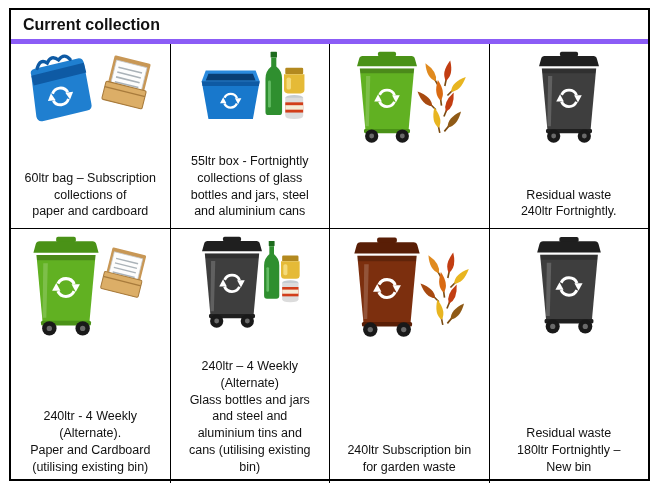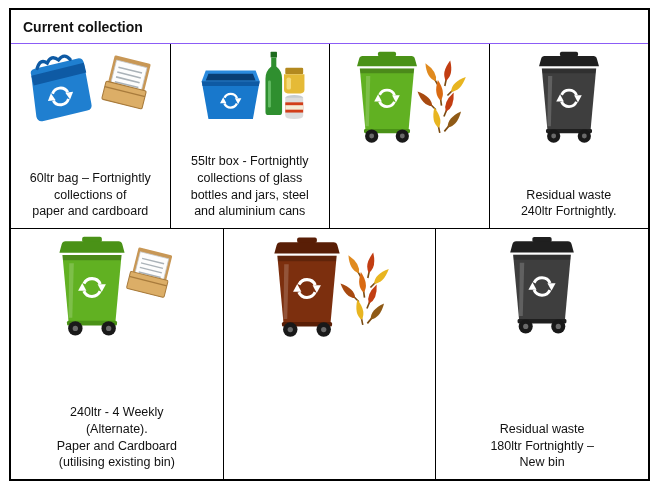--- a/index.html
+++ b/index.html
@@ -14,22 +14,22 @@
   .doc-table {
     width:100%; height:100%;
     border:2px solid #000;
     display:flex; flex-direction:column;
     background:#fff;
   }
   .section-header {
     height:34px; flex:0 0 34px;
     display:flex; align-items:center;
     padding:0 12px;
-    font-size:14px; font-weight:bold;
-    border-bottom:1px solid #8b5cf6;
+    font-size:16px; font-weight:bold;
+    border-bottom:5px solid #8b5cf6;
   }
   .cells-row { display:flex; }
   .cells-row.row-current { flex:0 0 174px; border-bottom:1px solid #000; }
   .cells-row.row-consult { flex:1 1 auto; }
   .cell {
     flex:1 1 0;
     display:flex; flex-direction:column;
     align-items:center; justify-content:space-between;
     padding:7px 5px 8px 5px;
     overflow:hidden;
@@ -169,21 +169,21 @@
 
       <div class="cell">
         <div class="art top">
           <svg class="icon" width="76" height="76">
               <use href="#sym-bag"></use>
             </svg>
           <svg class="icon" width="60" height="68">
               <use href="#sym-paper"></use>
             </svg>
         </div>
-        <div class="caption">60ltr bag – Fortnightly
+        <div class="caption">60ltr bag – Subscription
 collections of
 paper and cardboard</div>
       </div>
 
       <div class="cell">
         <div class="art">
           <svg class="icon" width="76" height="62">
               <use href="#sym-box"></use>
             </svg>
           <svg class="icon overlap-left" width="46" height="72">
@@ -230,30 +230,49 @@
           <svg class="icon overlap-left" width="56" height="62" style="margin-top:8px">
               <use href="#sym-paper"></use>
             </svg>
         </div>
         <div class="caption">240ltr - 4 Weekly
 (Alternate).
 Paper and Cardboard
 (utilising existing bin)</div>
       </div>
 
+      <div class="cell">
+        <div class="art top">
+          <svg class="icon bin-black" width="70" height="92">
+              <use href="#sym-bin"></use>
+            </svg>
+          <svg class="icon overlap-left" width="42" height="66" style="margin-top:4px">
+              <use href="#sym-bottles"></use>
+            </svg>
+        </div>
+        <div class="caption">240ltr – 4 Weekly
+(Alternate)
+Glass bottles and jars
+and steel and
+aluminium tins and
+cans (utilising existing
+bin)</div>
+      </div>
 
       <div class="cell">
         <div class="art">
           <svg class="icon bin-brown" width="76" height="102">
               <use href="#sym-bin"></use>
             </svg>
           <svg class="icon overlap-left" width="52" height="96">
               <use href="#sym-leaves"></use>
             </svg>
         </div>
+        <div class="caption">240ltr Subscription bin
+for garden waste</div>
       </div>
 
       <div class="cell">
         <div class="art">
           <svg class="icon bin-black" width="74" height="98">
               <use href="#sym-bin"></use>
             </svg>
         </div>
         <div class="caption">Residual waste
 180ltr Fortnightly –

